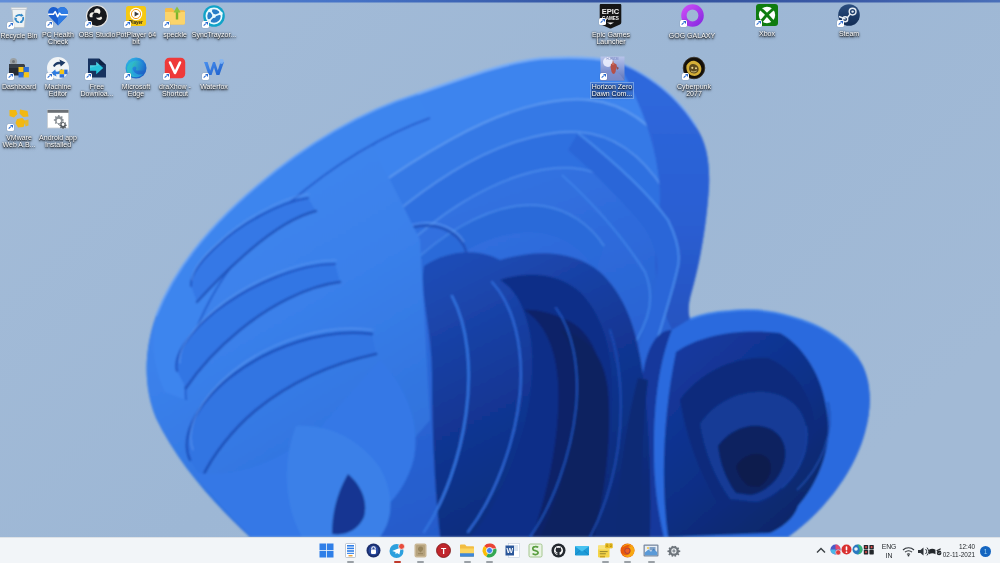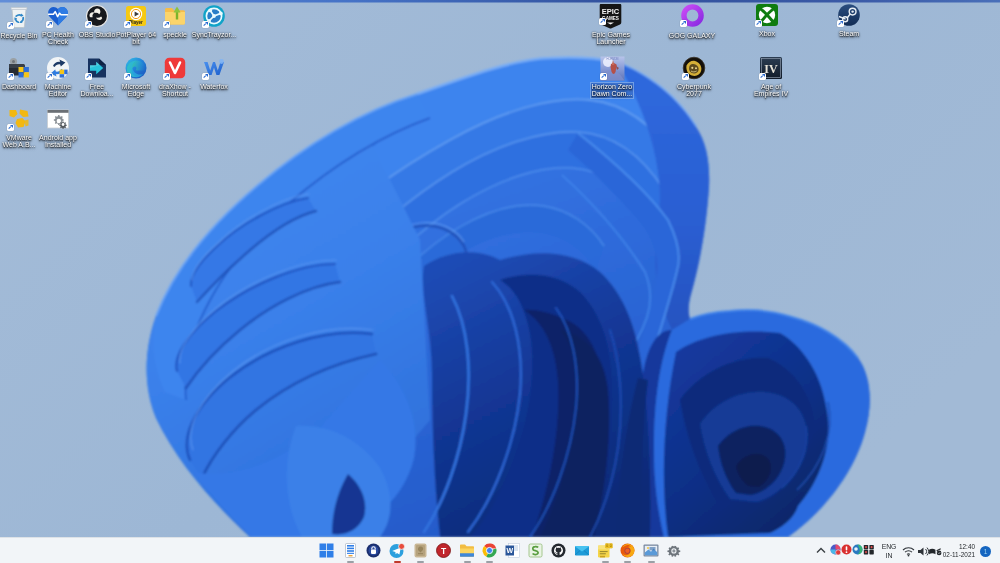--- a/index.html
+++ b/index.html
@@ -557,40 +557,20 @@
 <path d="M7.8,9.5 C9.3,8 11.8,7.7 13.8,8.7 C15.9,9.7 17,11.8 16.6,13.9 C16.2,16 14.3,17.5 12,17.5 C9.3,17.5 7.1,15.4 7.1,12.8 C7.1,11.6 7.3,10.5 7.8,9.5 Z" fill="#5c4a1e"></path>
 <circle cx="10.3" cy="11.8" r="1.1" fill="#ecd890"></circle>
 <circle cx="14" cy="12.3" r="1" fill="#ecd890"></circle>
 <path d="M9,15 C10.5,16.2 13,16.2 14.6,15" stroke="#ecd890" stroke-width="0.8" fill="none"></path>
 </svg>
 <div class="sc"></div>
       </div>
 <div class="lbl">Cyberpunk<br>2077</div>
 </div>
 
-<div class="ic" style="left:731px;top:56px">
-<div class="glyph">
-        <svg width="24" height="24" viewBox="0 0 24 24">
-<defs>
-            <linearGradient id="aoe" x1="0" y1="0" x2="0" y2="1">
-<stop offset="0" stop-color="#2c3d52"></stop>
-              <stop offset="1" stop-color="#101a28"></stop>
-            </linearGradient>
-            <filter id="soft" x="-5%" y="-5%" width="110%" height="110%">
-              <feGaussianBlur stdDeviation="1.1"></feGaussianBlur>
-            </filter>
-</defs>
-<rect x="1" y="1" width="22" height="22" rx="1.5" fill="url(#aoe)"></rect>
-<rect x="2.6" y="2.6" width="18.8" height="18.8" fill="none" stroke="#8a97a8" stroke-width="0.7"></rect>
-<text x="12" y="16.8" font-size="12" font-weight="bold" fill="#e8e4d8" text-anchor="middle" font-family="Liberation Serif">IV</text>
-</svg>
-<div class="sc"></div>
-      </div>
-<div class="lbl">Age of<br>Empires IV</div>
-</div>
 
 <div id="taskbar">
 <div class="tbi" style="left:319px">
         <svg width="15" height="15" viewBox="0 0 15 15">
 <rect x="0.5" y="0.5" width="6.6" height="6.6" fill="#2f7fe8"></rect>
 <rect x="7.9" y="0.5" width="6.6" height="6.6" fill="#2f7fe8"></rect>
 <rect x="0.5" y="7.9" width="6.6" height="6.6" fill="#2f7fe8"></rect>
 <rect x="7.9" y="7.9" width="6.6" height="6.6" fill="#2f7fe8"></rect>
 </svg>
       </div>

